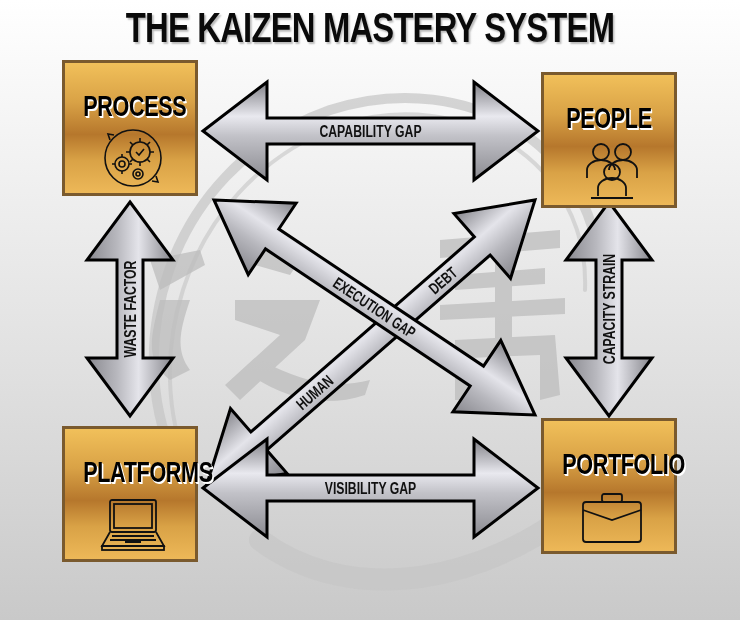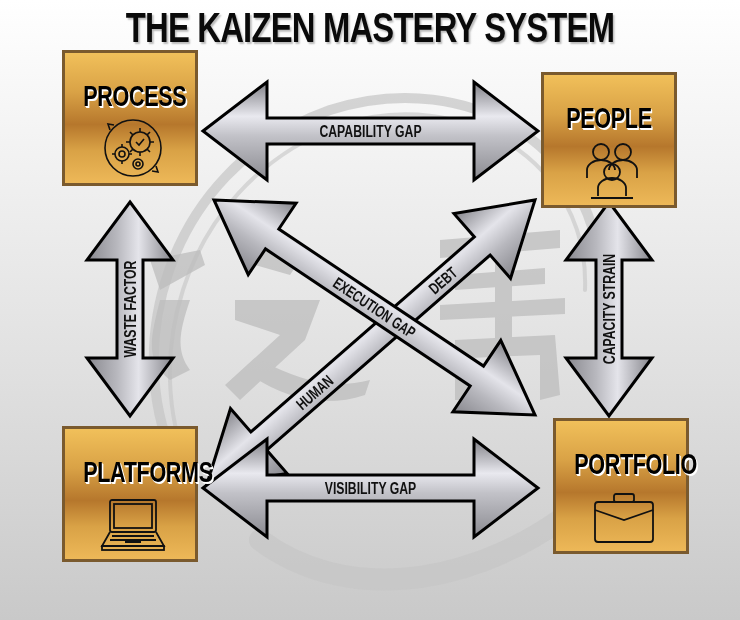--- a/index.html
+++ b/index.html
@@ -90,21 +90,21 @@
         <polygon points="0,0 58,-43 58,-13 156,-13 156,-43 214,0 156,43 156,13 58,13 58,43" fill="url(#metalD)" stroke="#000" stroke-width="3" stroke-linejoin="miter"></polygon>
         <text class="arrow-label" x="107" y="0" text-anchor="middle" dominant-baseline="central" font-size="17" transform="rotate(180 107 0) translate(107,0) scale(0.72,1) translate(-107,0)">WASTE FACTOR</text>
       </g>
       <g transform="translate(609,202) rotate(90)">
         <polygon points="0,0 58,-43 58,-13 156,-13 156,-43 214,0 156,43 156,13 58,13 58,43" fill="url(#metalD)" stroke="#000" stroke-width="3" stroke-linejoin="miter"></polygon>
         <text class="arrow-label" x="107" y="0" text-anchor="middle" dominant-baseline="central" font-size="17" transform="rotate(180 107 0) translate(107,0) scale(0.72,1) translate(-107,0)">CAPACITY STRAIN</text>
       </g>
     </g>
 </svg>
 
-<div class="box" style="left:62px;top:50px">
+<div class="box" style="left:62px;top:60px">
   <div class="box-label">PROCESS</div>
   <svg class="box-icon" viewBox="0 0 70 60" fill="none" stroke="#111" stroke-width="1.6">
     <circle cx="35" cy="30" r="28"></circle>
     <path d="M12,12 l-2,-6 l6,1"></path>
     <path d="M58,48 l2,6 l-6,-1"></path>
     <circle cx="42" cy="24" r="10"></circle>
     <path d="M42,10 v4 M42,34 v4 M28,24 h4 M52,24 h4 M32,14 l3,3 M49,31 l3,3 M52,14 l-3,3 M32,34 l3,-3"></path>
     <path d="M38,24 l3,3 l5,-6"></path>
     <circle cx="24" cy="36" r="7"></circle>
     <circle cx="24" cy="36" r="3"></circle>
@@ -131,20 +131,20 @@
   <div class="box-label">PLATFORMS</div>
   <svg class="box-icon" viewBox="0 0 70 60" fill="none" stroke="#111" stroke-width="1.8">
     <rect x="12" y="6" width="46" height="32" rx="2"></rect>
     <rect x="16" y="10" width="38" height="24"></rect>
     <path d="M12,38 L4,52 L66,52 L58,38"></path>
     <path d="M14,42 h42 M12,46 h46 M27,48 h16"></path>
     <rect x="4" y="52" width="62" height="4"></rect>
   </svg>
 </div>
 
-<div class="box" style="left:553px;top:418px">
+<div class="box" style="left:541px;top:418px">
   <div class="box-label">PORTFOLIO</div>
   <svg class="box-icon" viewBox="0 0 70 60" fill="none" stroke="#111" stroke-width="1.8">
     <rect x="25" y="8" width="20" height="8" rx="2"></rect>
     <rect x="6" y="16" width="58" height="40" rx="3"></rect>
     <path d="M6,24 L35,34 L64,24"></path>
   </svg>
 </div>
 
 </body></html>

